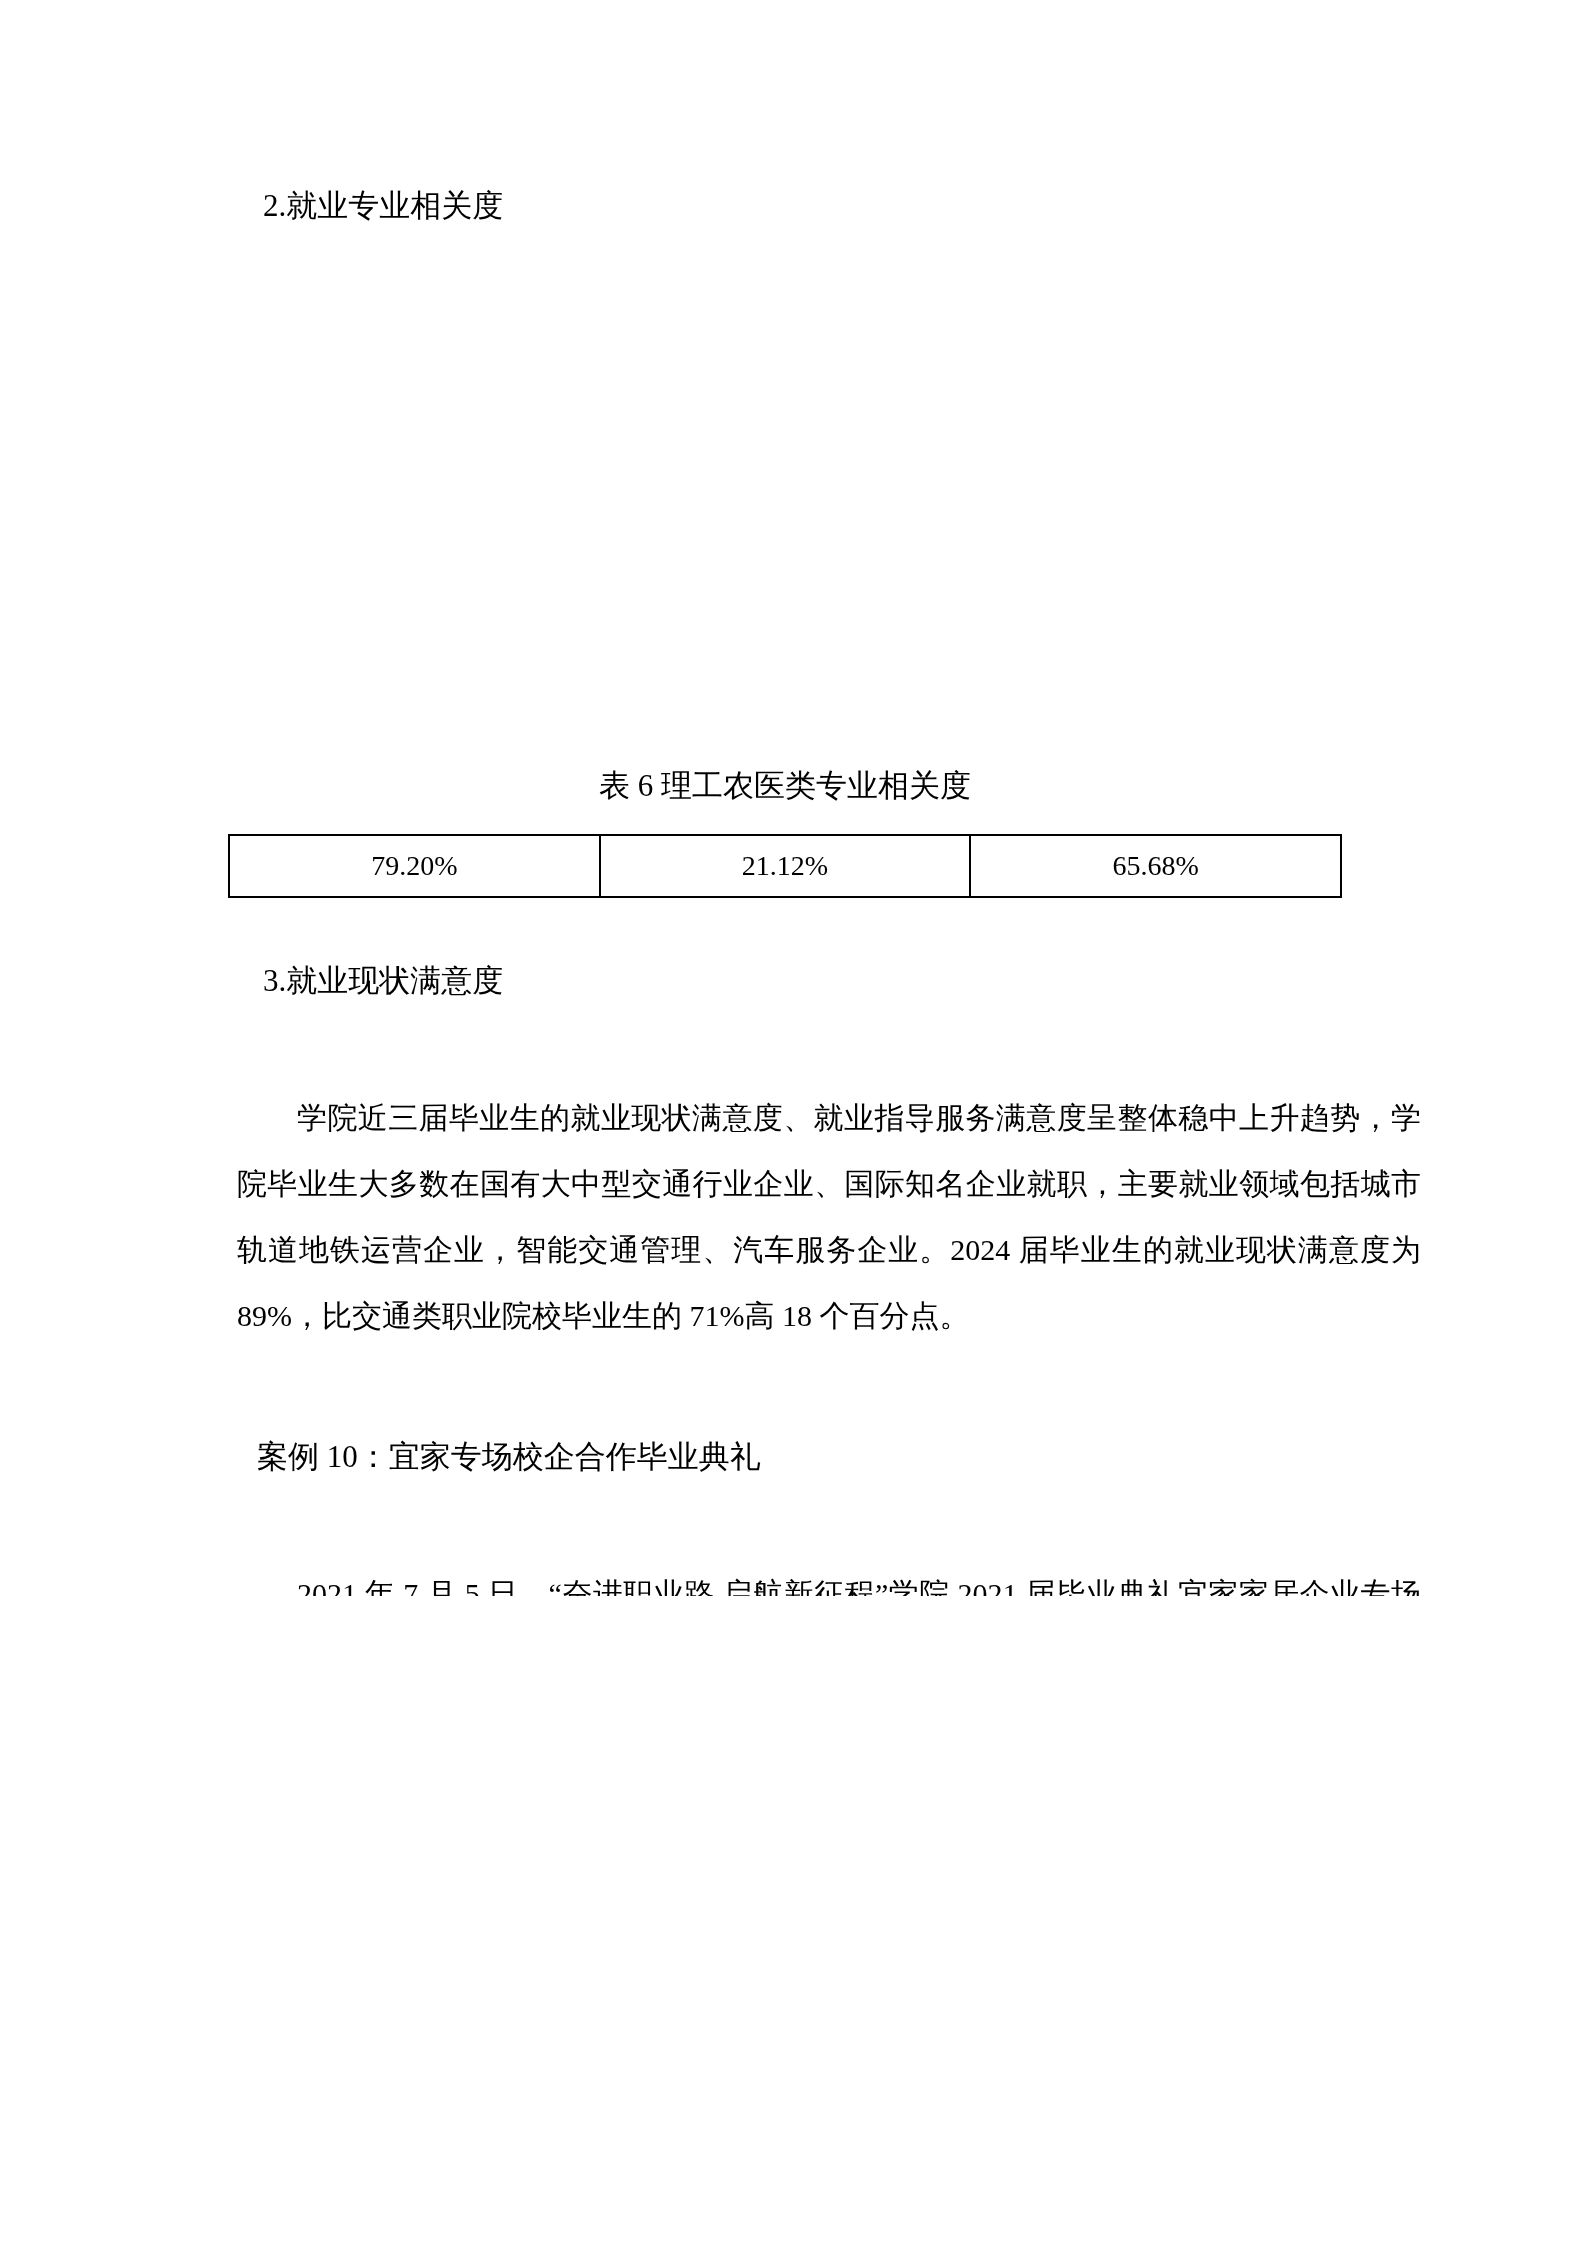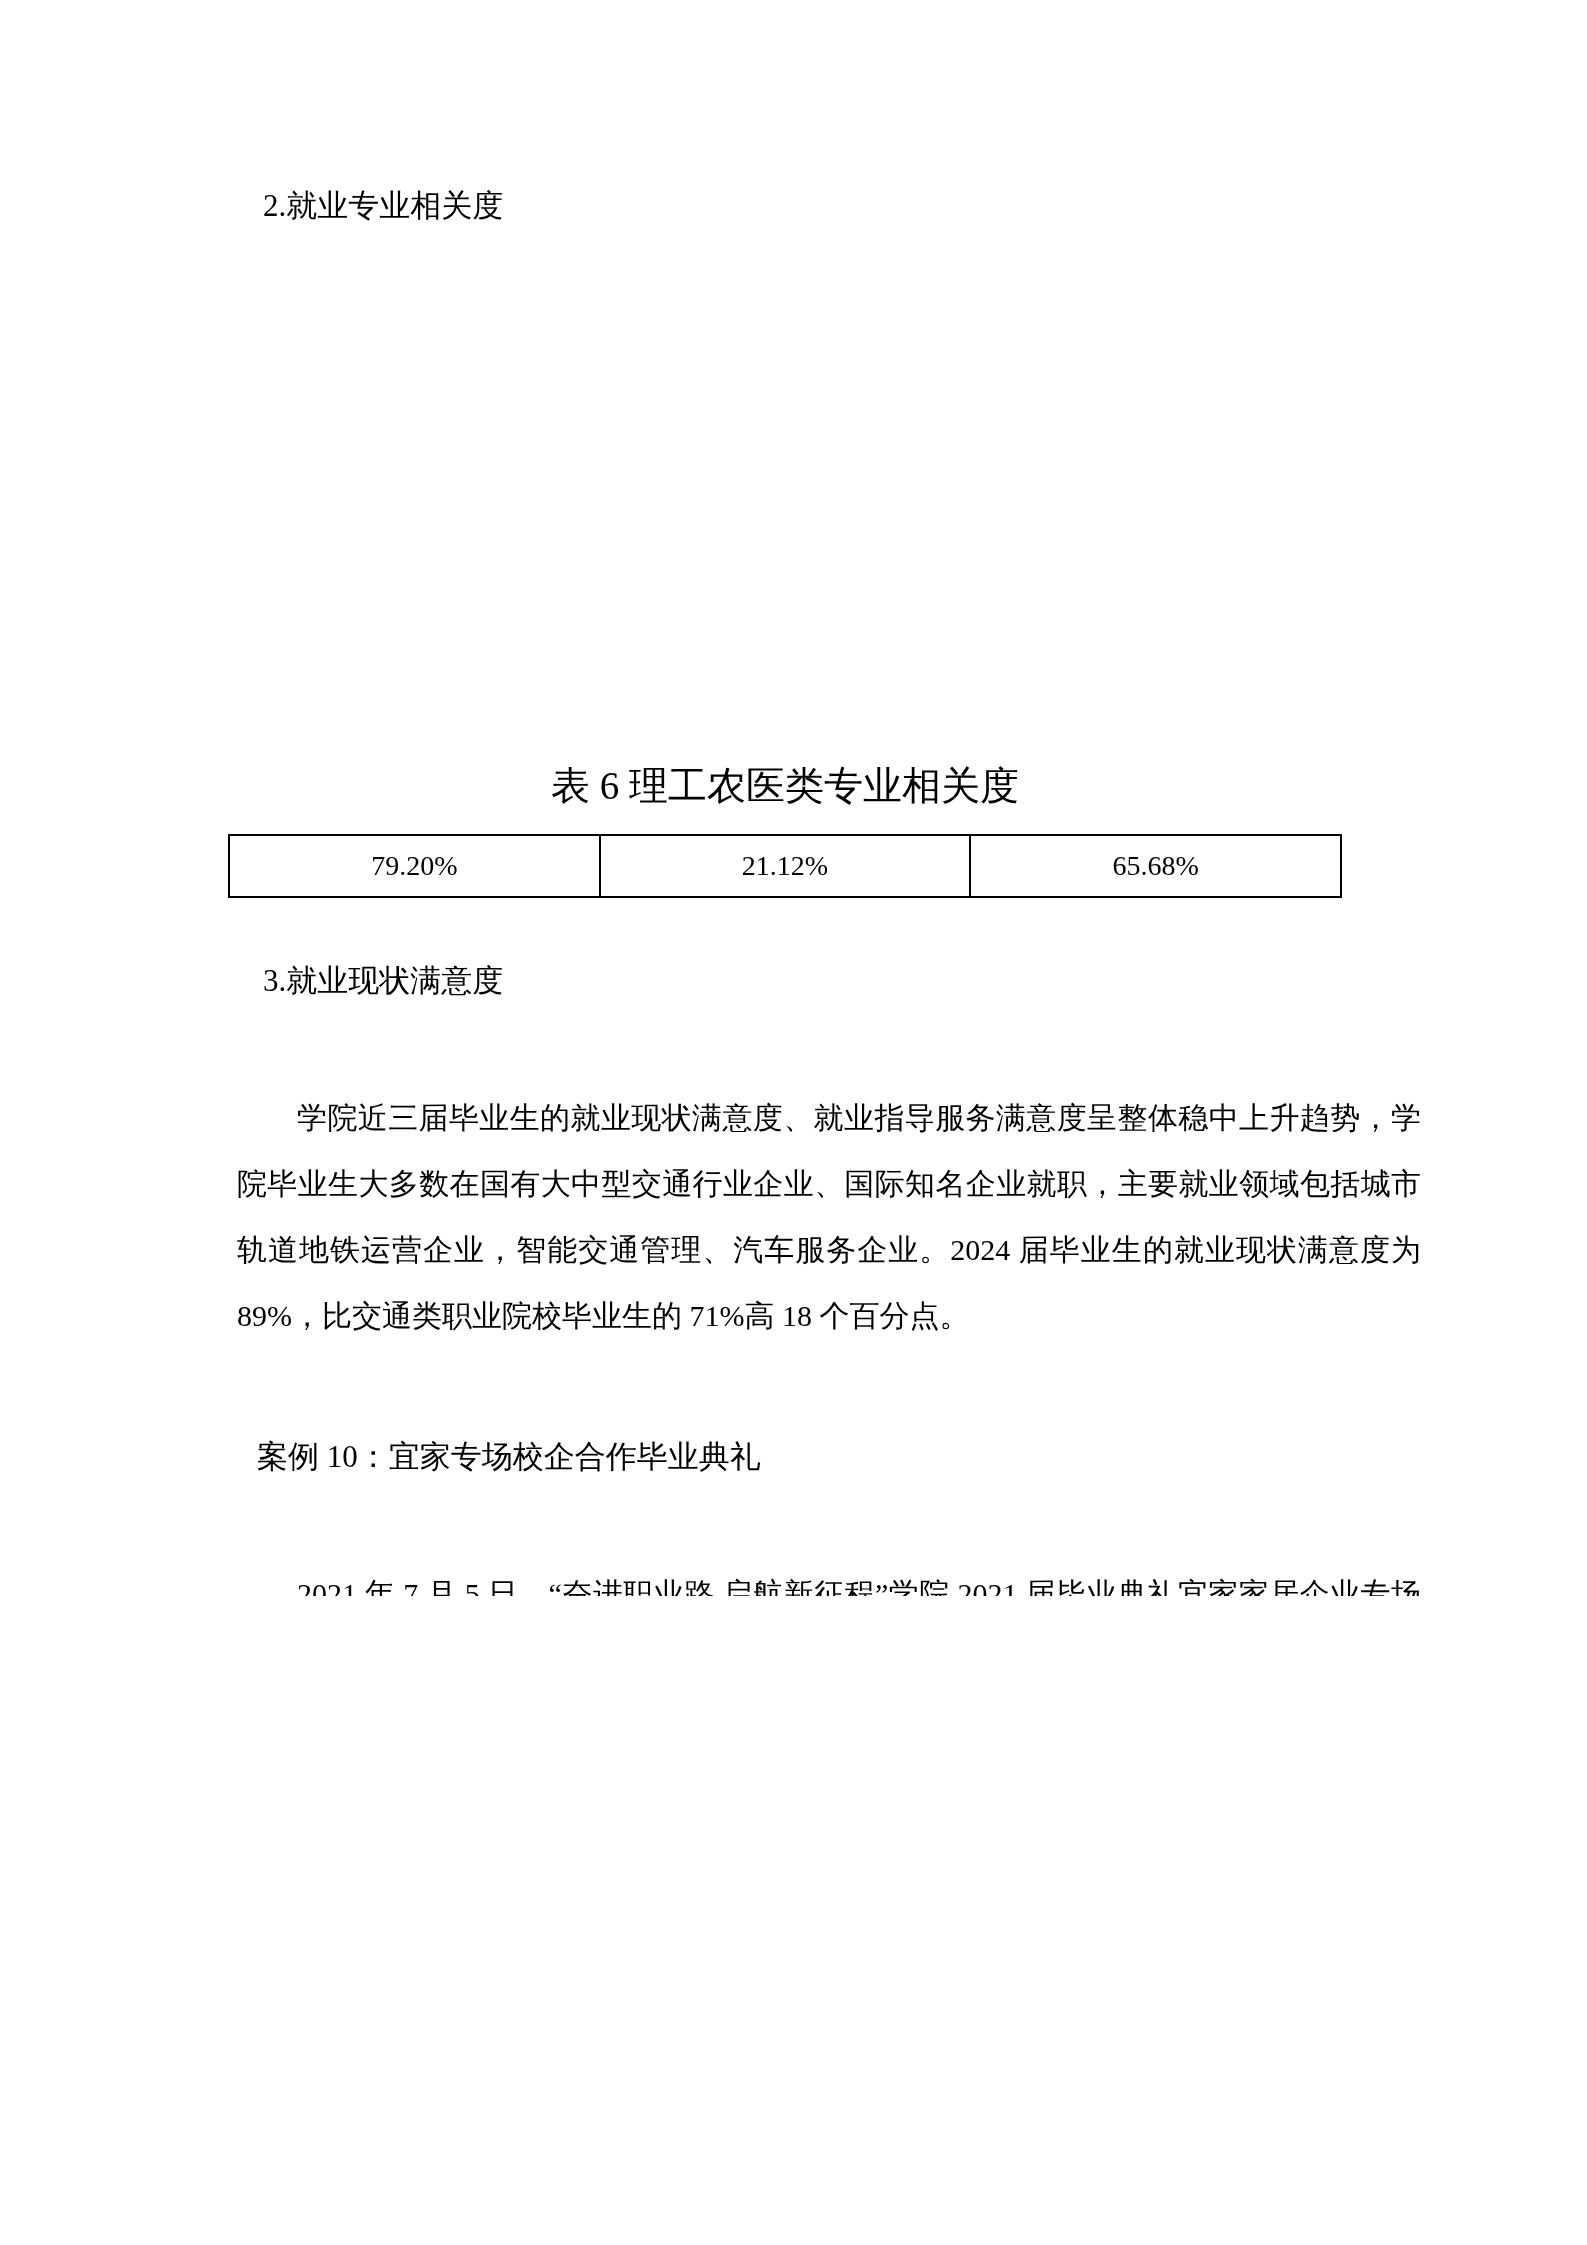--- a/index.html
+++ b/index.html
@@ -34,21 +34,21 @@
     text-align-last: left;
     text-indent: 60px;
     color: #000000;
   }
   .table-caption {
     position: absolute;
     left: 228px;
     width: 1114px;
     top: 768px;
     text-align: center;
-    font-size: 39px;
+    font-size: 31px;
     line-height: 36px;
     color: #000000;
   }
   table.data-table {
     position: absolute;
     left: 228px;
     top: 834px;
     width: 1114px;
     border-collapse: collapse;
     table-layout: fixed;

